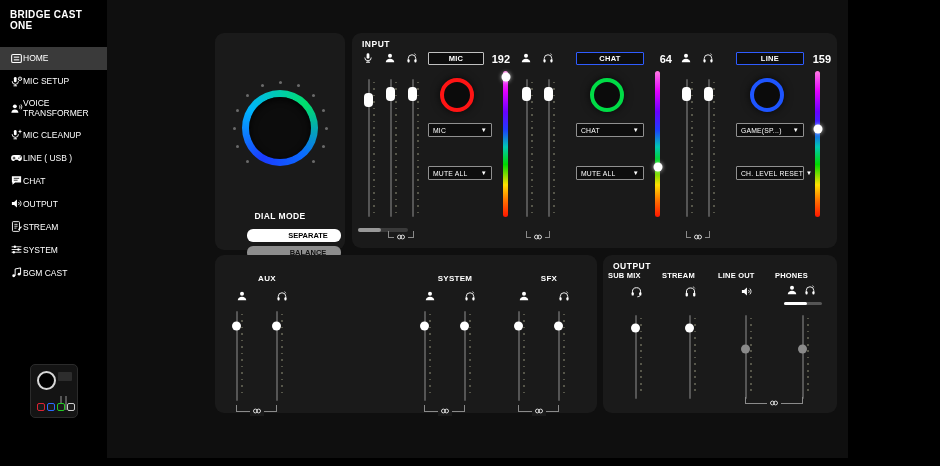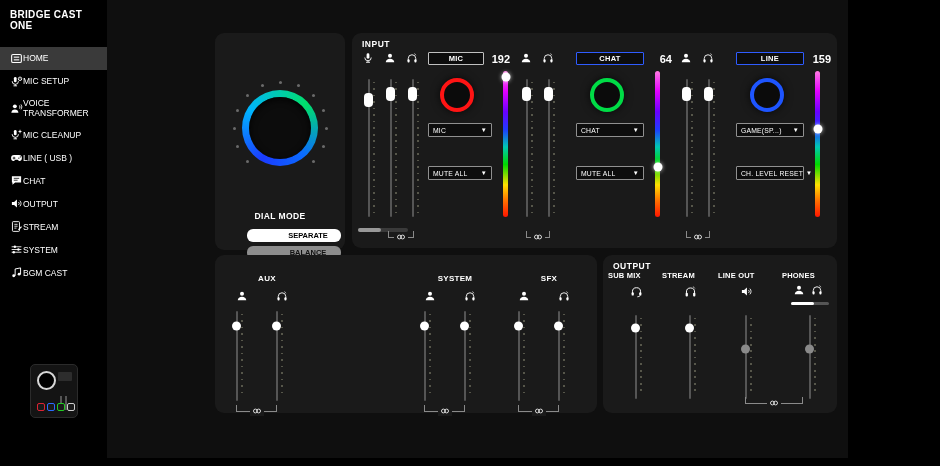--- a/index.html
+++ b/index.html
@@ -121,21 +121,21 @@
   .mg-title{position:absolute;top:7px;left:0;width:92px;text-align:center;font-size:8px;
             font-weight:bold;letter-spacing:.3px;}
   .mg-ic1{position:absolute;left:15px;top:23px;}
   .mg-ic2{position:absolute;left:55px;top:23px;}
   .mgroup .vfader{top:44px;height:90px;}
   .mg-f1{left:9px;}.mg-f2{left:49px;}
   .mgroup .linkband{left:15px;top:138px;width:41px;}
 
   
   .ocol{position:absolute;top:16px;width:46px;height:134px;}
-  #oc-0{left:10px;}#oc-1{left:64px;}#oc-2{left:120px;}#oc-3{left:184px;}
+  #oc-0{left:10px;}#oc-1{left:64px;}#oc-2{left:120px;}#oc-3{left:177px;}
   .oc-label{position:absolute;top:0;left:-5px;right:-5px;font-size:7.5px;
             font-weight:bold;letter-spacing:.2px;}
   .oc-ic{position:absolute;left:16.5px;top:14px;}
   .ocol .vfader{left:16px;top:44px;height:84px;}
   .oc-ic-a{position:absolute;left:6px;top:13px;}
   .oc-ic-b{position:absolute;left:24px;top:13px;}
   .oc-hslider{position:absolute;left:4px;top:31px;width:38px;height:3px;background:#555;border-radius:2px;}
   .oc-hfill{background:#fff;}
   #output-link{left:142px;top:142px;width:58px;}
 </style>

